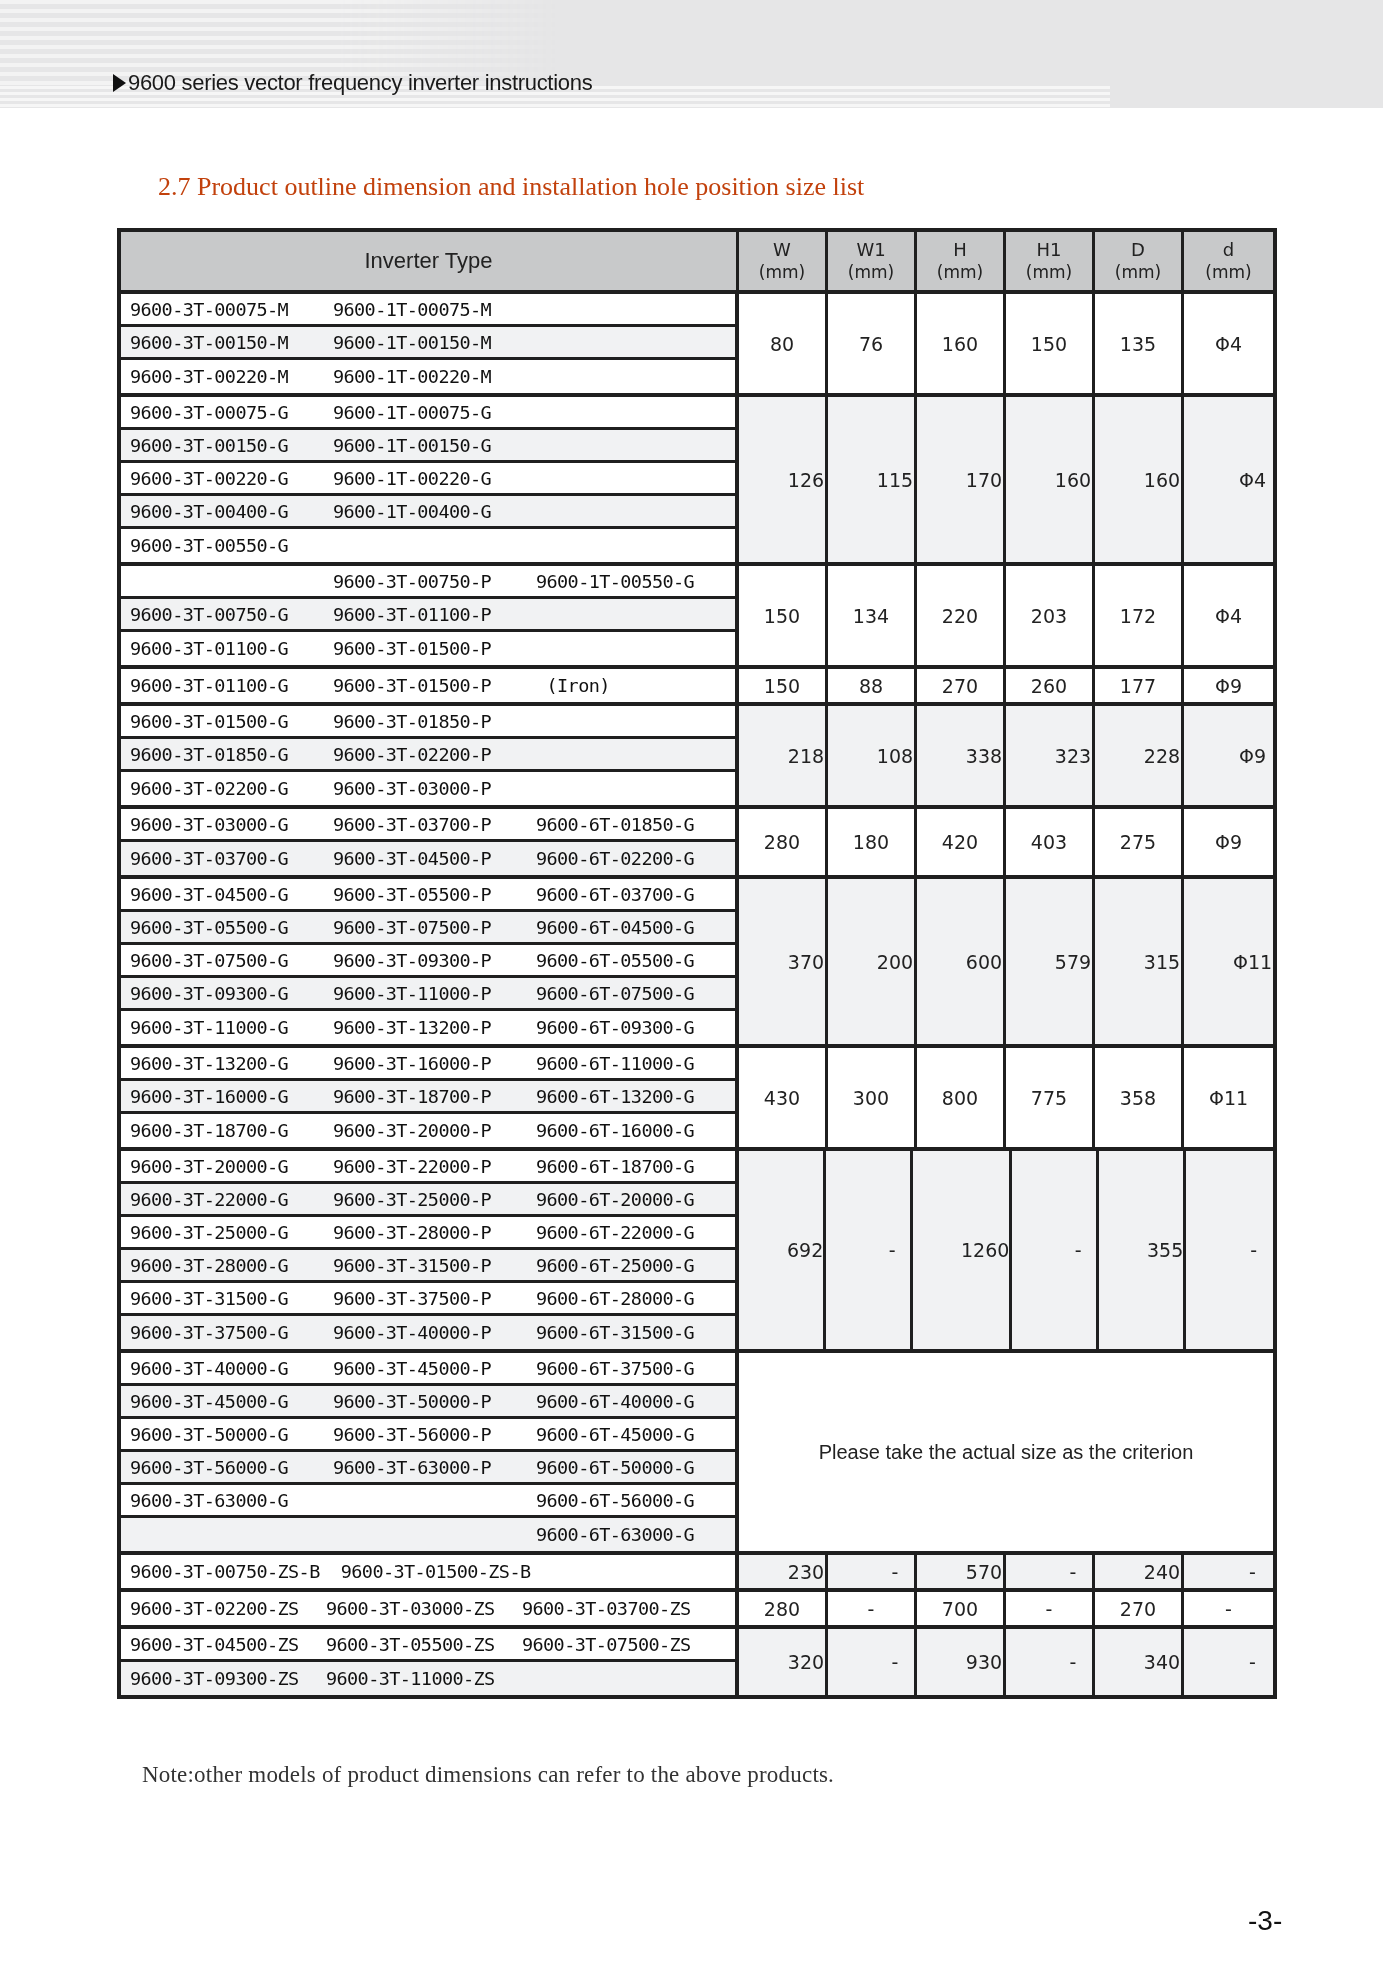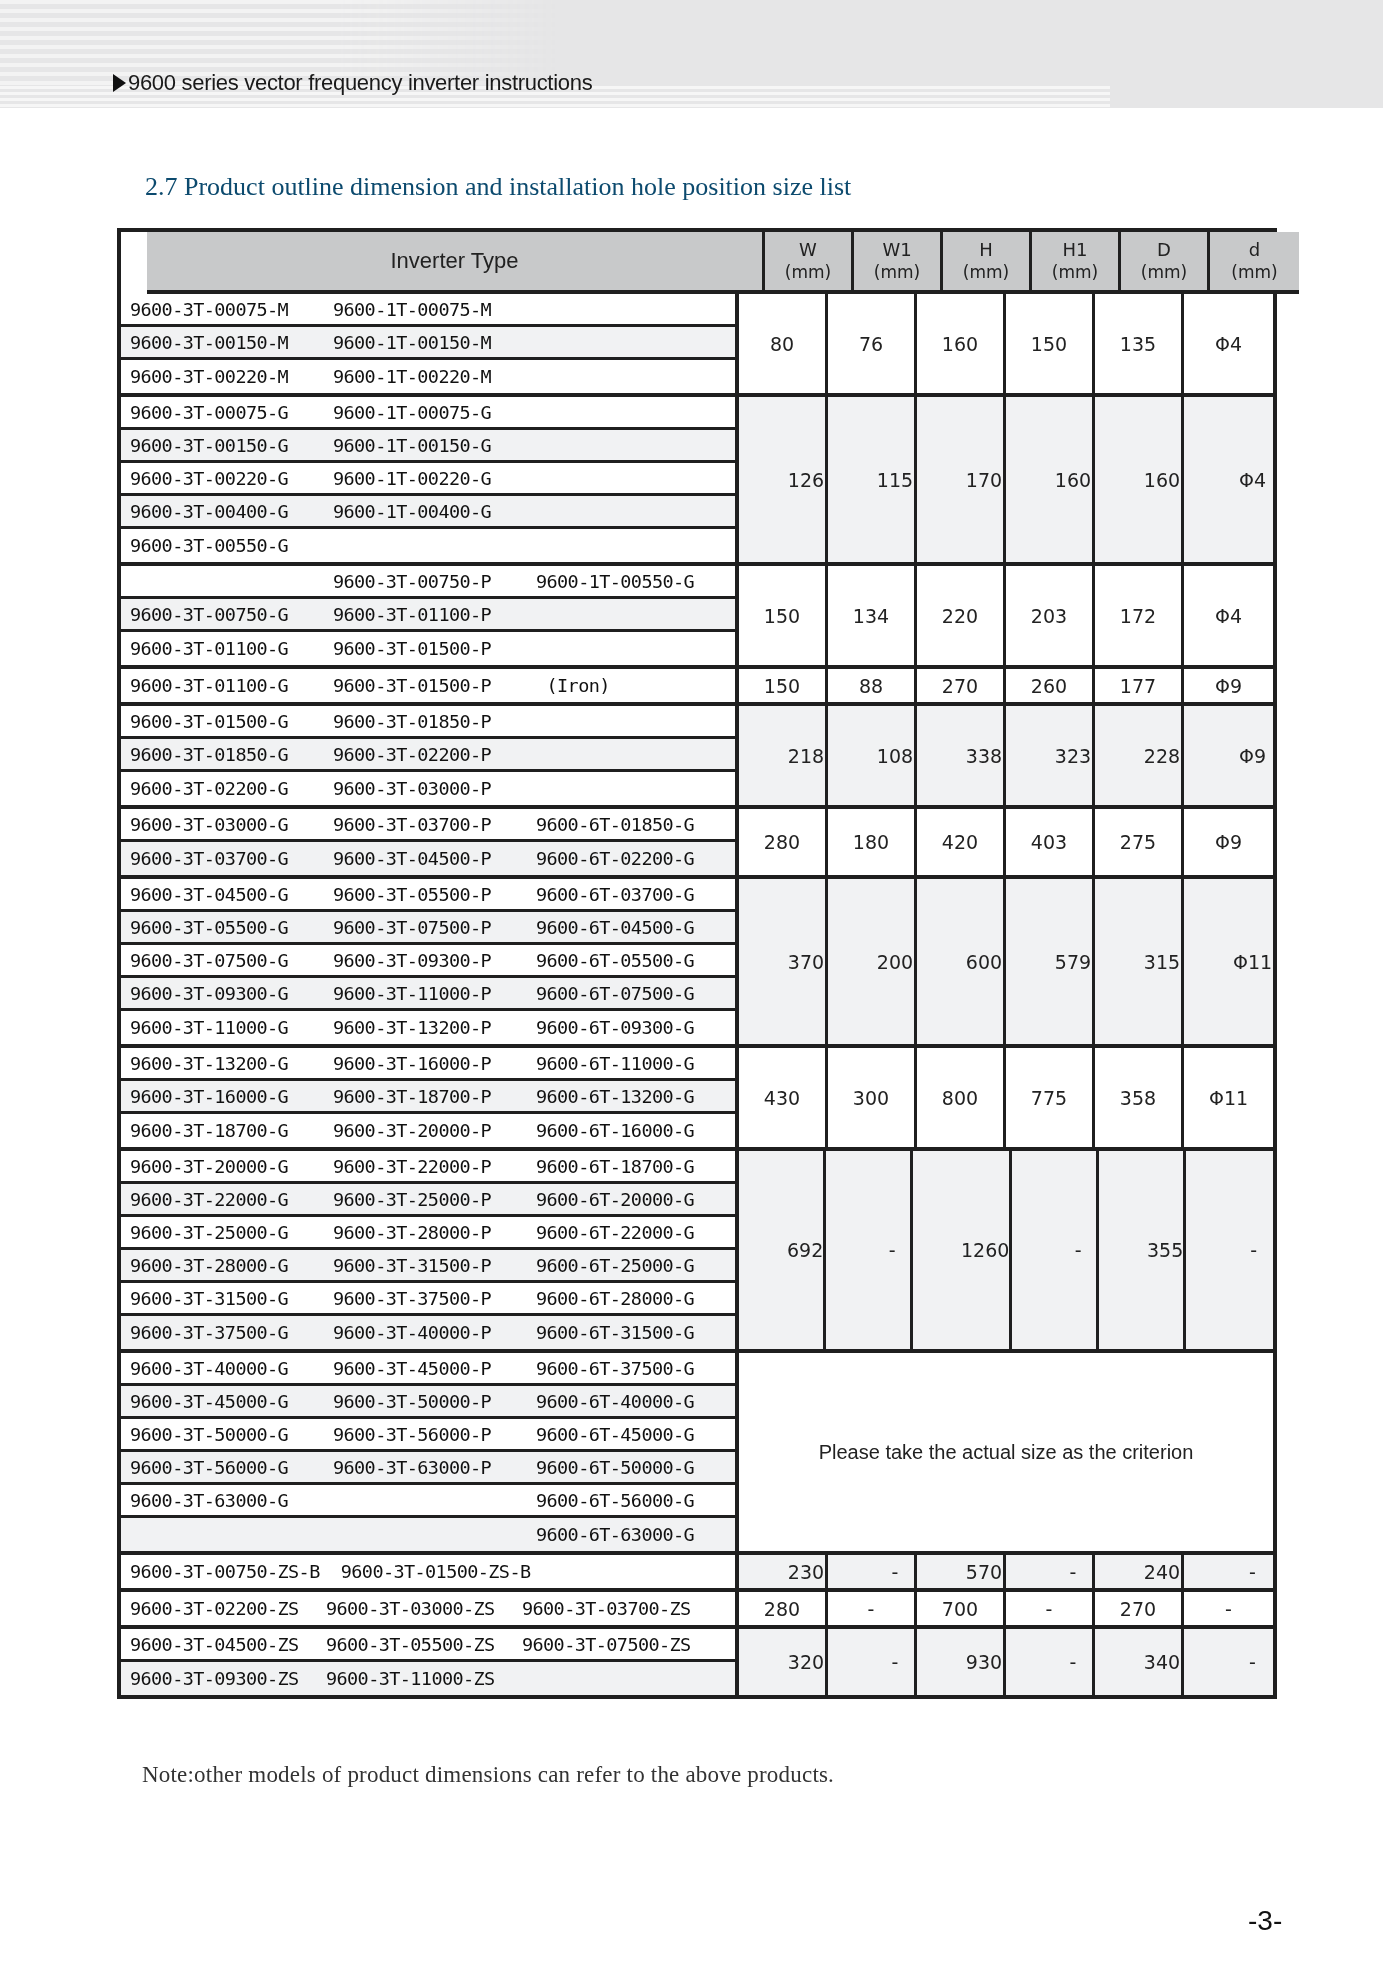--- a/index.html
+++ b/index.html
@@ -28,33 +28,32 @@
     font-family: "Liberation Sans", sans-serif; letter-spacing: -0.3px;
     display: flex; align-items: center;
   }
   .header-title .tri {
     display: inline-block; width: 0; height: 0;
     border-top: 9px solid transparent; border-bottom: 9px solid transparent;
     border-left: 13px solid #111; margin-right: 2px;
   }
 
   .section-title {
-    position: absolute; left: 145px; top: 172px; font-size: 26px;
-    font-family: "Liberation Serif", serif; color: #0c4a6e;
+    position: absolute; left: 158px; top: 172px; font-size: 26px;
+    font-family: "Liberation Serif", serif; color: #c2410c;
   }
 
   .tbl {
     position: absolute; left: 117px; top: 228px; width: 1160px;
     border: 4px solid #1f1f1f; background: #fff;
   }
   .grid {
     display: grid;
     grid-template-columns: 618px repeat(6, 1fr);
     width: 100%;
-    margin-left: 26px;
   }
   .hcell {
     background: #c8c9ca; border-right: 3px solid #1f1f1f; border-bottom: 4px solid #1f1f1f;
     height: 62px; display: flex; flex-direction: column; align-items: center; justify-content: center;
     font-family: "DejaVu Sans Condensed", "DejaVu Sans", sans-serif;
   }
   .hcell:last-child { border-right: none; }
   .hcell.type { font-family: "Liberation Sans", sans-serif; font-size: 22px; color: #222; }
   .hcell .sym { font-size: 18px; line-height: 22px; color: #222; font-family: "DejaVu Sans", sans-serif; }
   .hcell .unit { font-size: 17px; line-height: 22px; color: #222; font-family: "DejaVu Sans", sans-serif; }

